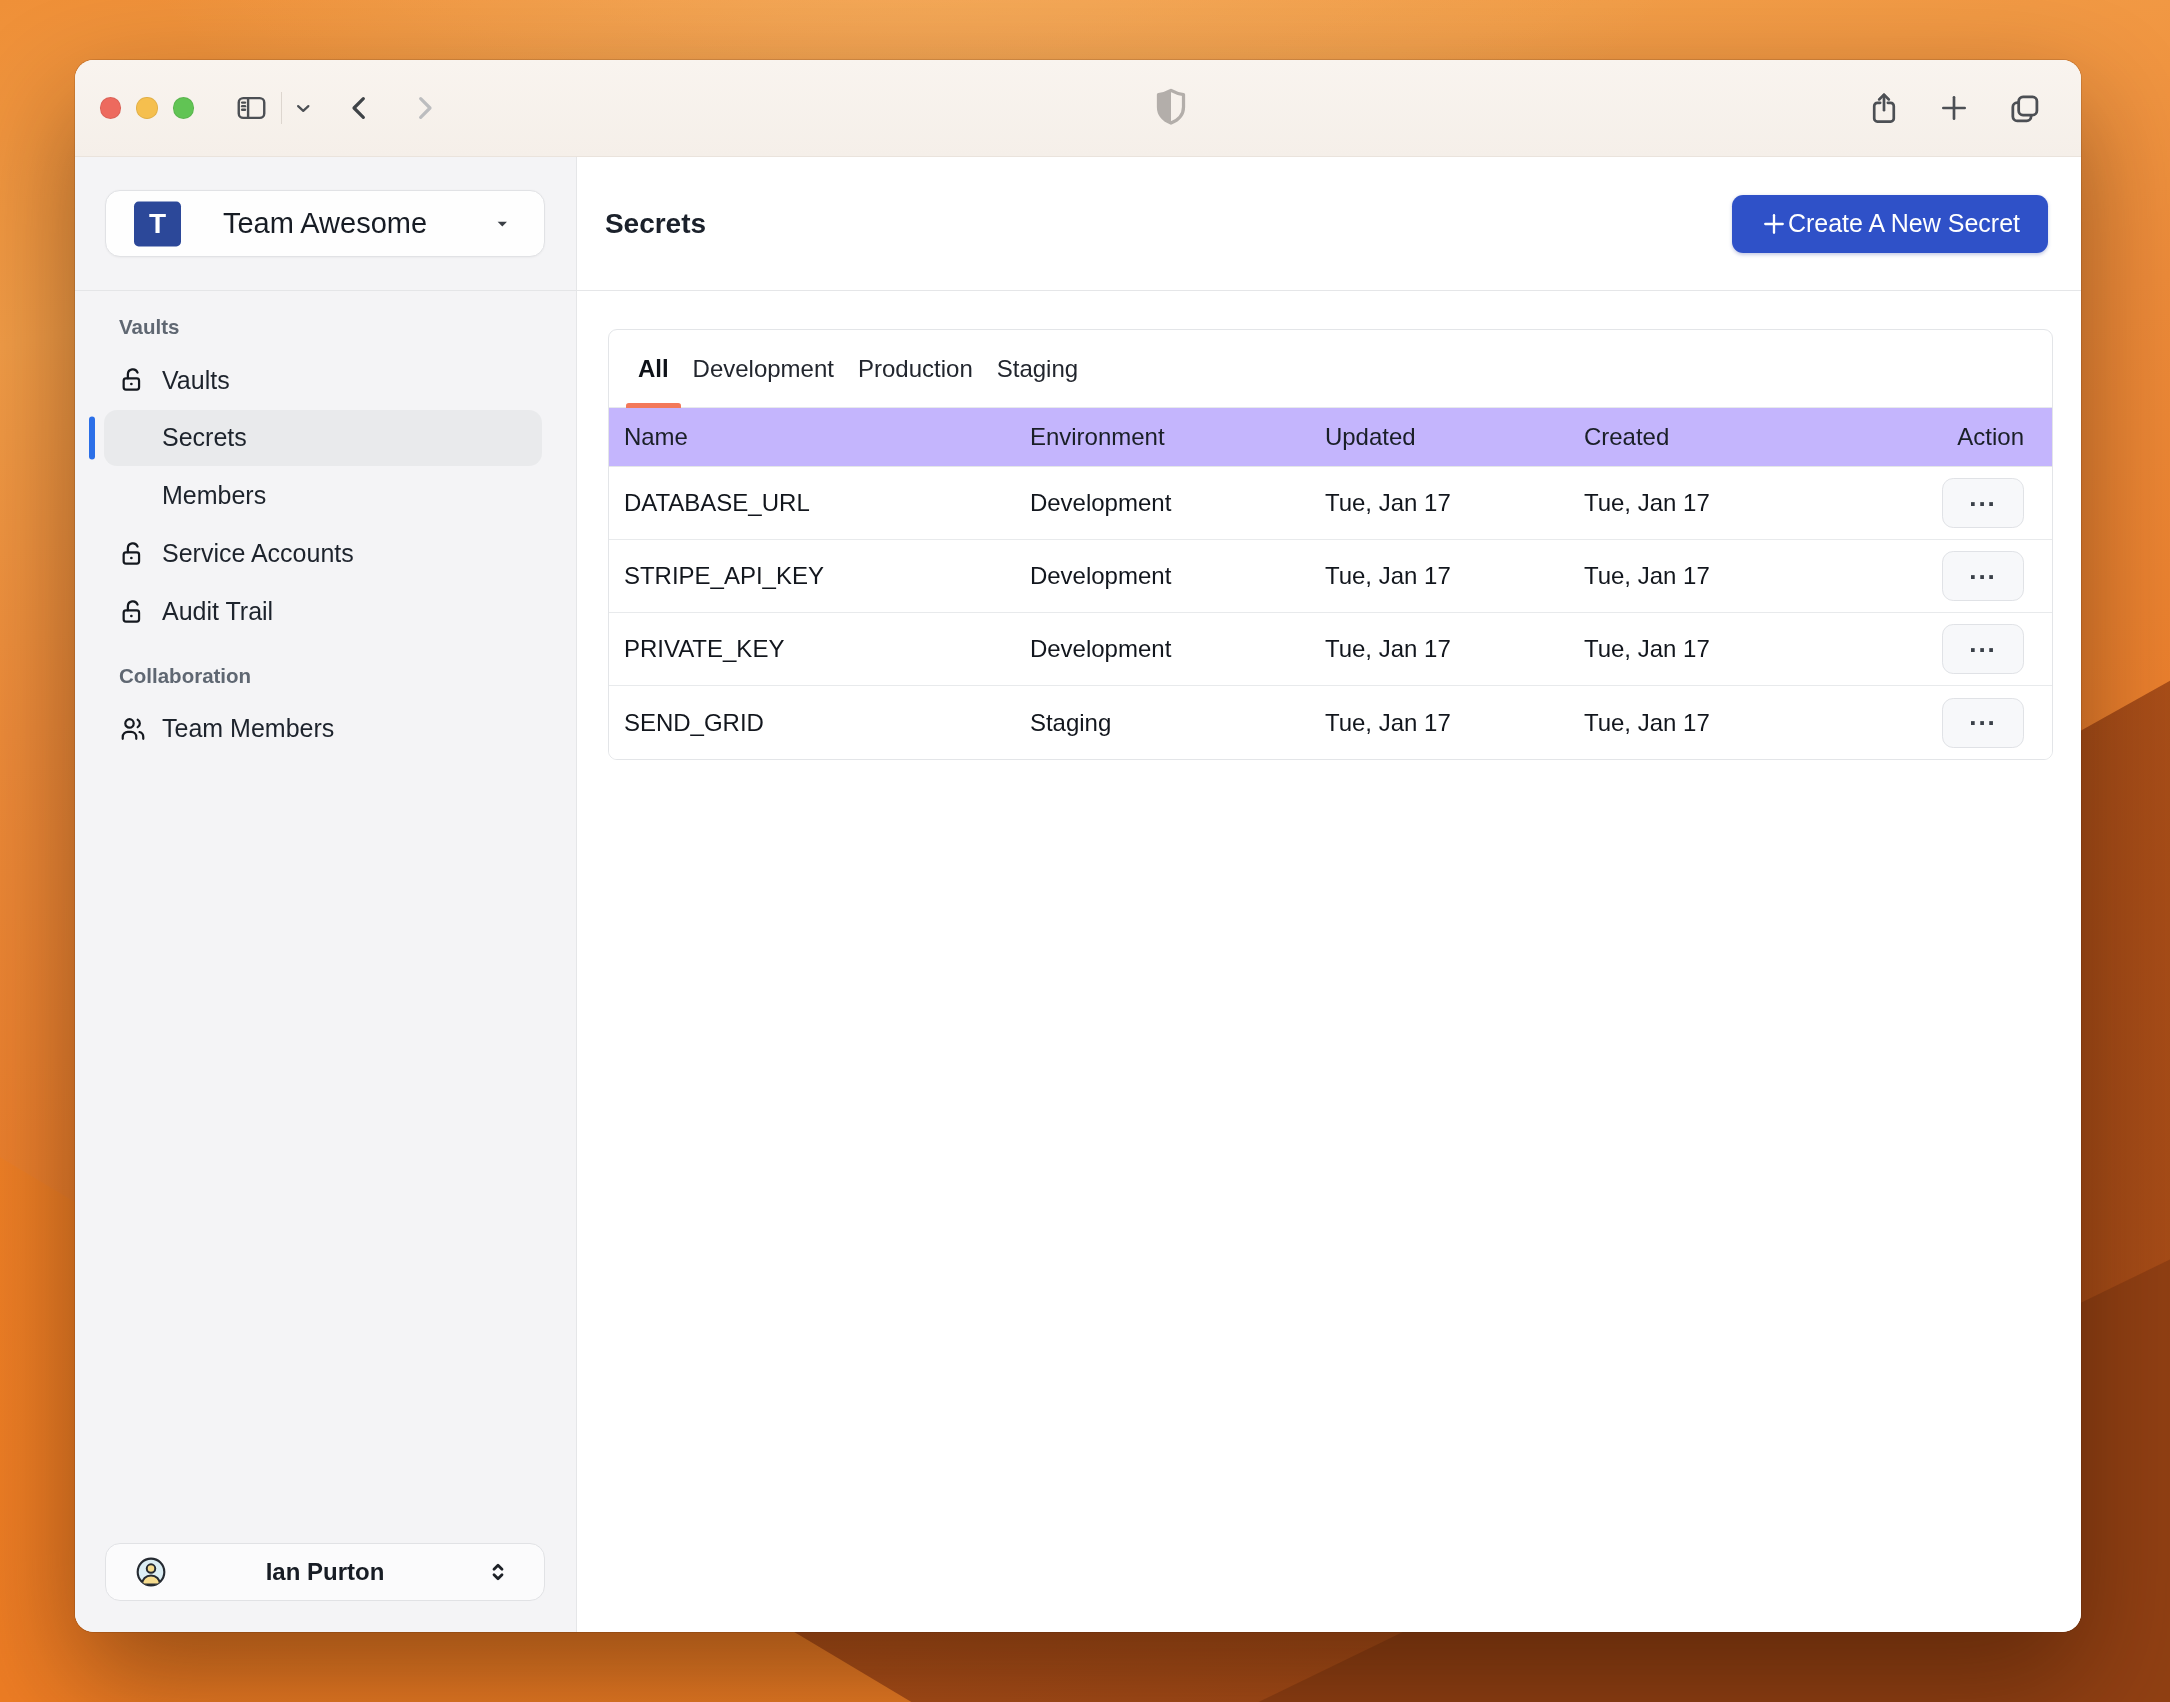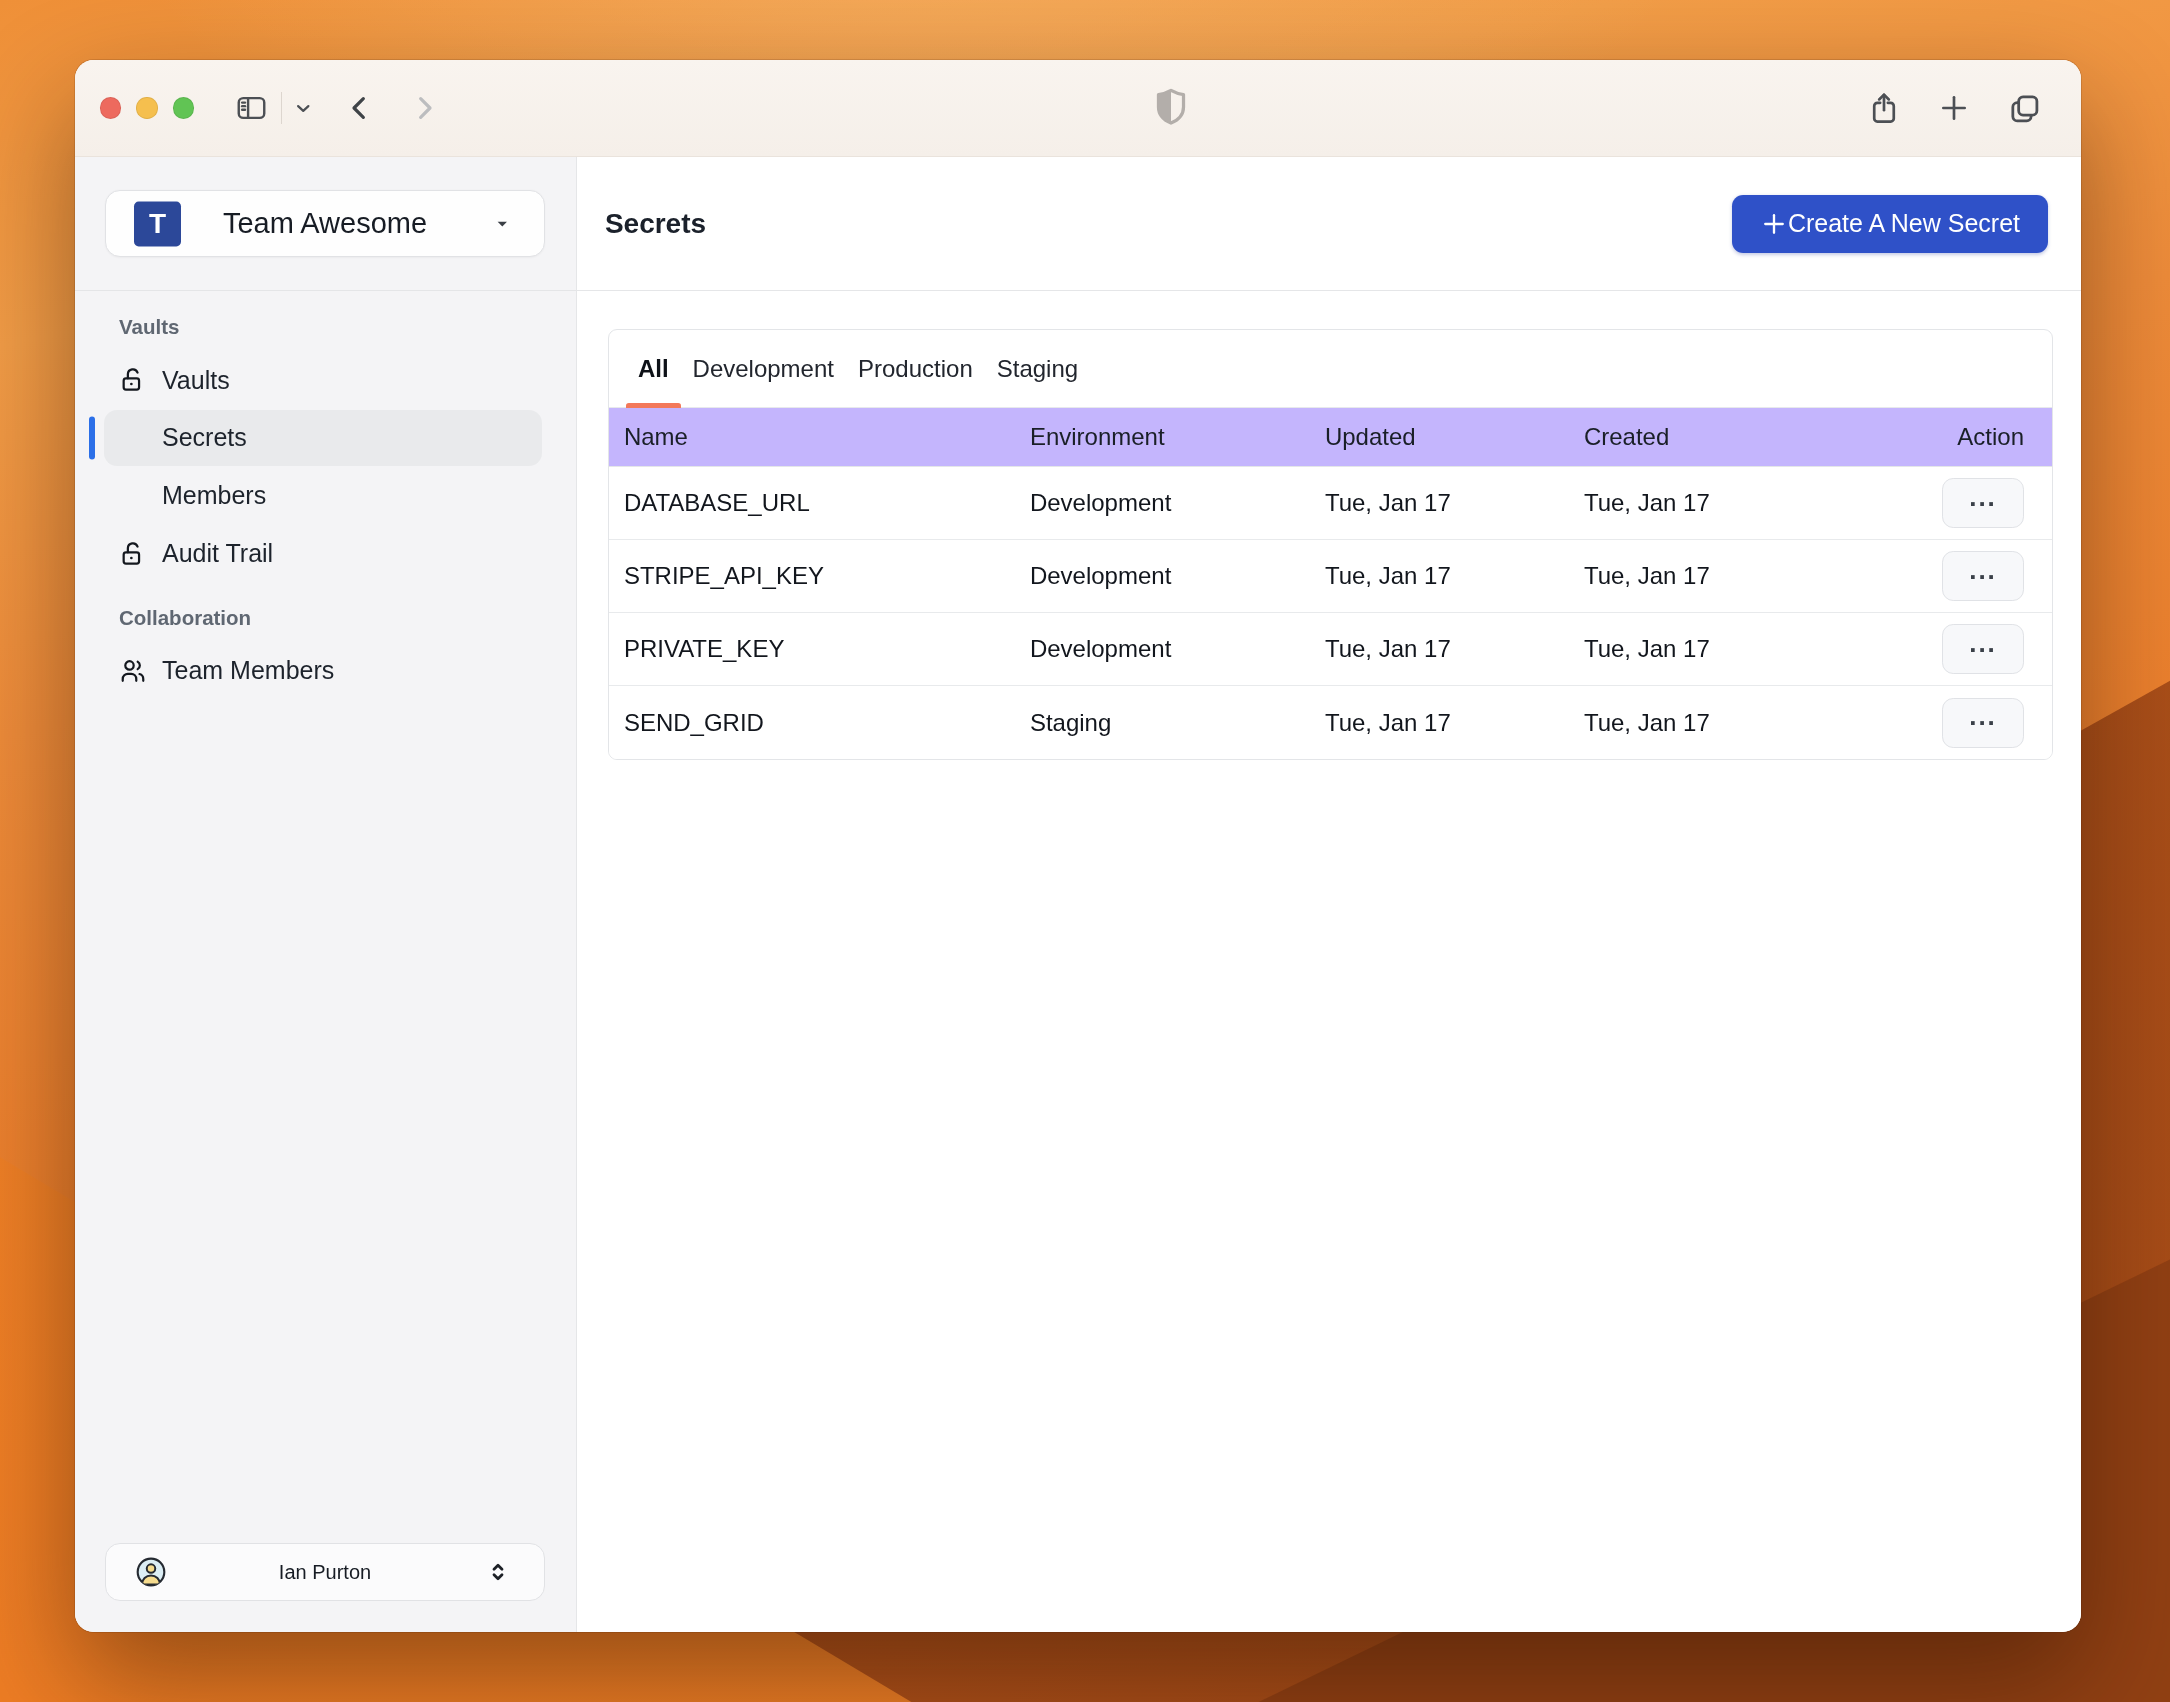--- a/index.html
+++ b/index.html
@@ -83,21 +83,21 @@
     position:absolute; left:-15px; top:50%; transform:translateY(-50%);
     width:5.6px; height:43px; border-radius:3.7px; background:var(--selected-bar,#2b6fe8);
   }
 
   .side-footer{flex:0 0 auto; padding:0 31px 31px 30px;}
   .user-box{
     position:relative; height:58px; background:#fbfbfc; border:0.9px solid #e1e2e5; border-radius:15px;
     display:flex; align-items:center; justify-content:center; cursor:pointer;
   }
   .user-avatar{position:absolute; left:28px; top:50%; transform:translateY(-50%); width:34px; height:34px;}
-  .user-name{font-size:20px; font-weight:400; color:#171c24;}
+  .user-name{font-size:24px; font-weight:700; color:#171c24;}
   .user-caret{position:absolute; right:34px; top:50%; transform:translateY(-50%); color:#1c2026;}
 
   
   .main-header{
     height:134px; flex:0 0 134px; border-bottom:0.9px solid #e5e6e8;
     display:flex; align-items:center; padding:0 33px 0 28px;
   }
   .page-title{font-size:28px; font-weight:700; color:#1b212b;}
   .create-btn{
     margin-left:auto; height:58px; padding:0 28px; border:none; border-radius:11.2px;
@@ -241,20 +241,30 @@
 
           <div class="nav-item sub selected">
             <span class="sel-bar"></span>
             <span class="nav-label">Secrets</span>
           </div>
 
           <div class="nav-item sub">
             <span class="nav-label">Members</span>
           </div>
 
+          <div class="nav-item">
+            <span class="nav-icon">
+              <svg viewBox="0 0 24 24" fill="none" stroke="currentColor" stroke-width="1.9" stroke-linecap="round" stroke-linejoin="round">
+                <rect x="4" y="10.6" width="13.2" height="9.6" rx="2"></rect>
+                <path d="M7.6 10.6 V7 a4.3 4.3 0 0 1 8.3 -1.4"></path>
+                <circle cx="10.6" cy="15.4" r="1.15" fill="currentColor" stroke="none"></circle>
+              </svg>
+            </span>
+            <span class="nav-label">Service Accounts</span>
+          </div>
 
           <div class="nav-item">
             <span class="nav-icon">
               <svg viewBox="0 0 24 24" fill="none" stroke="currentColor" stroke-width="1.9" stroke-linecap="round" stroke-linejoin="round">
                 <rect x="4" y="10.6" width="13.2" height="9.6" rx="2"></rect>
                 <path d="M7.6 10.6 V7 a4.3 4.3 0 0 1 8.3 -1.4"></path>
                 <circle cx="10.6" cy="15.4" r="1.15" fill="currentColor" stroke="none"></circle>
               </svg>
             </span>
             <span class="nav-label">Audit Trail</span>

